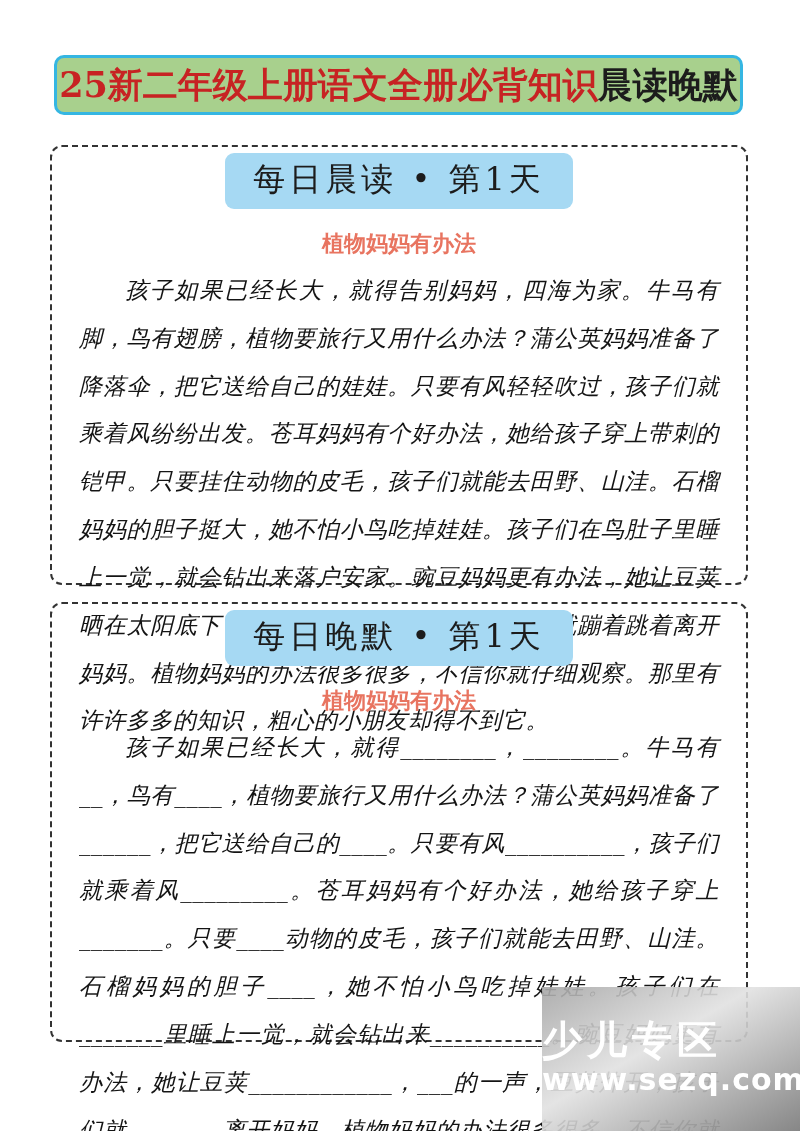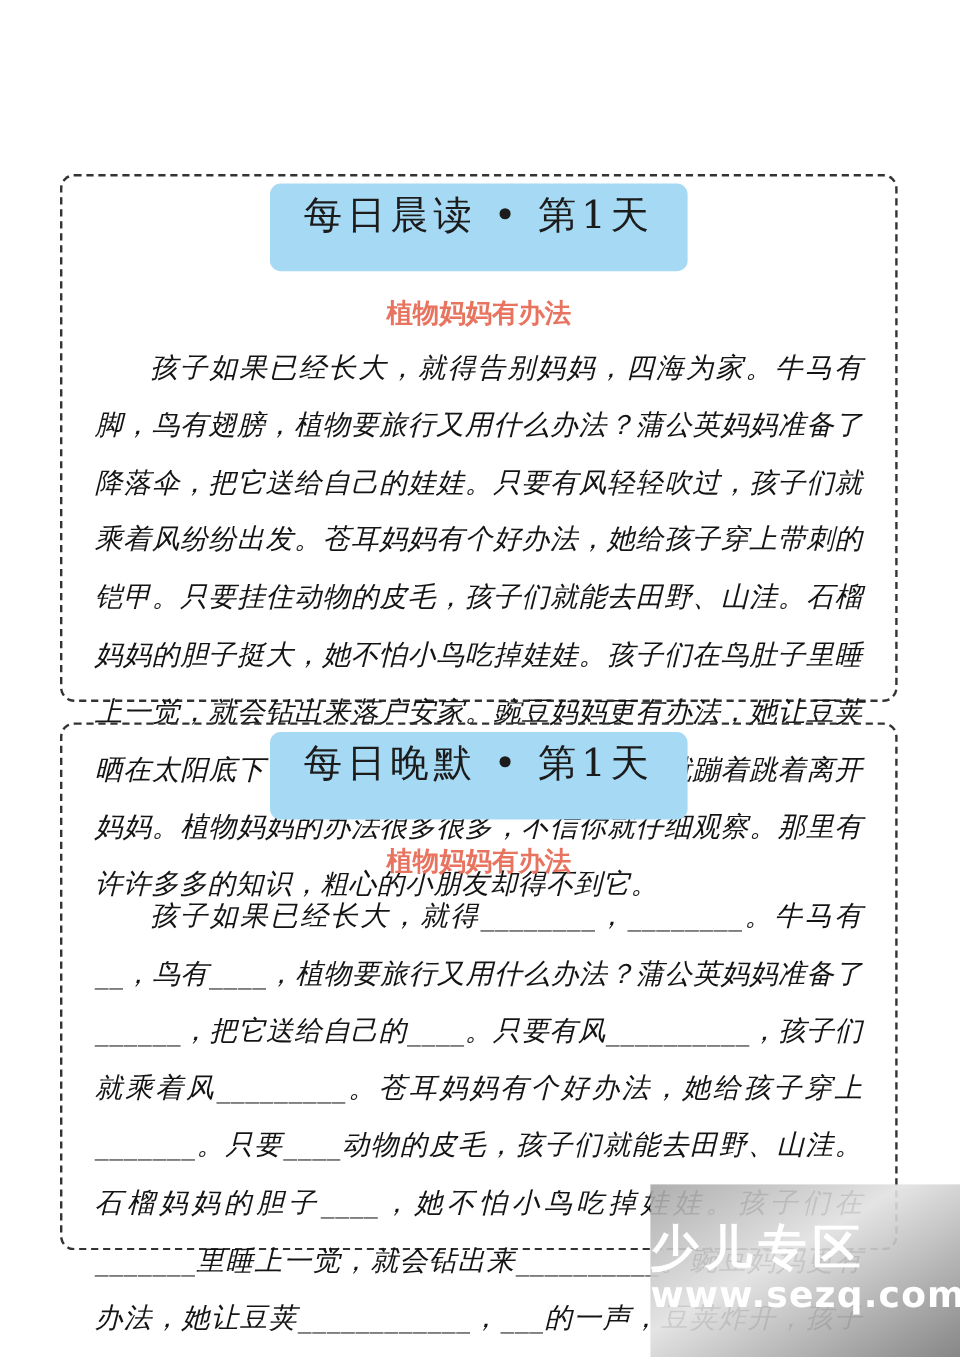--- a/index.html
+++ b/index.html
@@ -52,21 +52,21 @@
     padding: 5px 13px 8px;
     text-align: center;
   }
   .card-morning { top: 145px; }
   .card-evening { top: 602px; }
 
   .badge {
     display: inline-block;
     background: #a6d9f3;
     border-radius: 9px;
-    padding: 5px 28px 24px;
+    padding: 5px 28px 7px;
     font-size: 32px;
     letter-spacing: 4px;
     color: #1c1c1c;
     margin-top: 1px;
   }
   .subtitle {
     margin-top: 20px;
     font-family: "DejaVu Sans", "Liberation Sans", sans-serif;
     font-size: 22px;
     font-weight: 600;
@@ -115,20 +115,24 @@
     font-weight: bold;
     color: #ffffff;
     letter-spacing: 1px;
   }
 </style>
 </head>
 <body>
 
 <div class="page">
 
+  <div class="title-box">
+    <span class="title-red">25新二年级上册语文全册必背知识</span>
+      <span class="title-black">晨读晚默</span>
+  </div>
 
   <section class="card card-morning">
     <div class="badge">每日晨读 • 第1天</div>
     <div class="subtitle">植物妈妈有办法</div>
     <p class="body-text">孩子如果已经长大，就得告别妈妈，四海为家。牛马有脚，鸟有翅膀，植物要旅行又用什么办法？蒲公英妈妈准备了降落伞，把它送给自己的娃娃。只要有风轻轻吹过，孩子们就乘着风纷纷出发。苍耳妈妈有个好办法，她给孩子穿上带刺的铠甲。只要挂住动物的皮毛，孩子们就能去田野、山洼。石榴妈妈的胆子挺大，她不怕小鸟吃掉娃娃。孩子们在鸟肚子里睡上一觉，就会钻出来落户安家。豌豆妈妈更有办法，她让豆荚晒在太阳底下，啪的一声，豆荚炸开，孩子们就蹦着跳着离开妈妈。植物妈妈的办法很多很多，不信你就仔细观察。那里有许许多多的知识，粗心的小朋友却得不到它。</p>
   </section>
 
   <section class="card card-evening">
     <div class="badge">每日晚默 • 第1天</div>
     <div class="subtitle">植物妈妈有办法</div>

